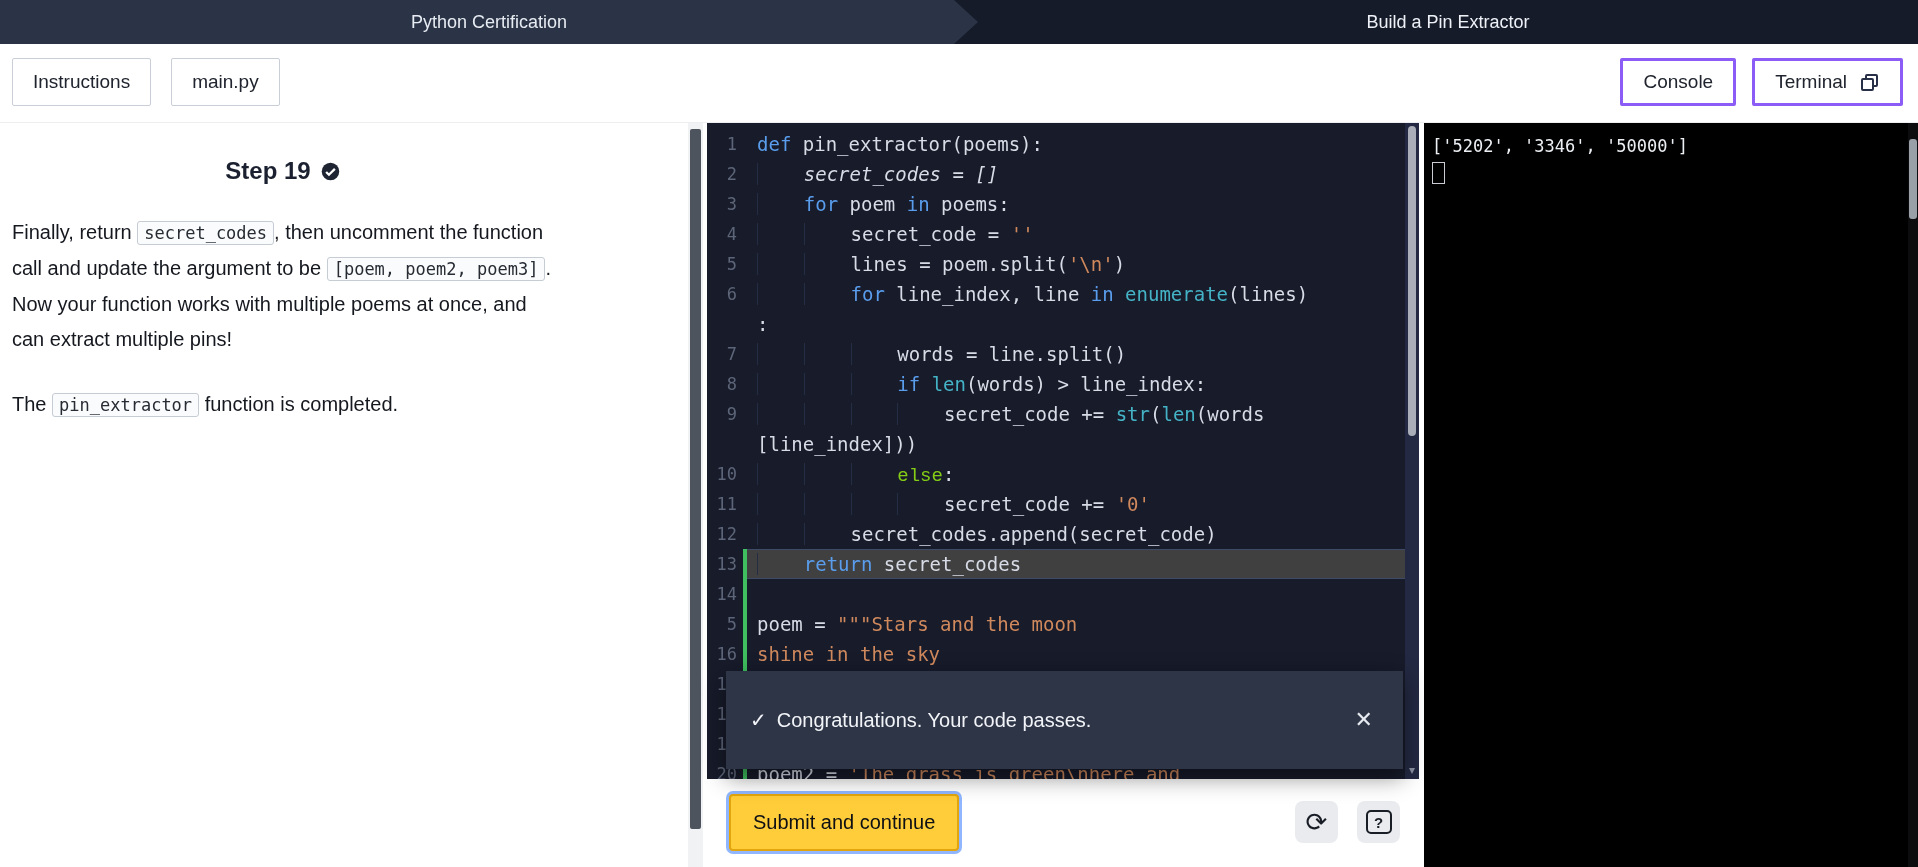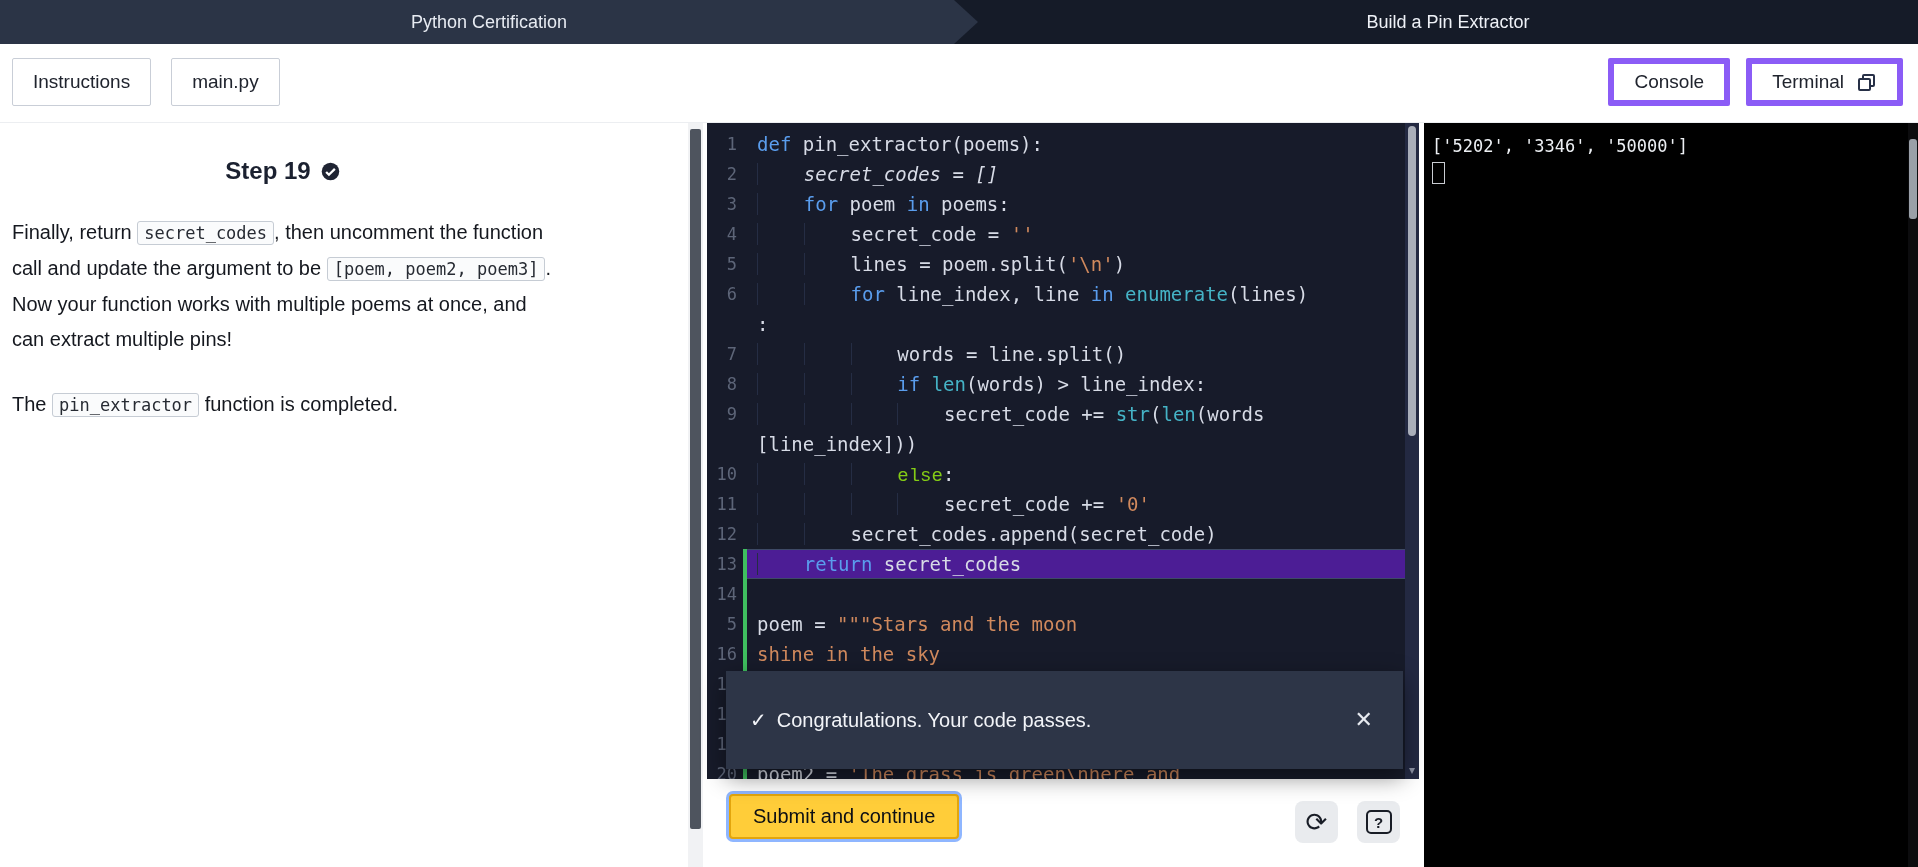--- a/index.html
+++ b/index.html
@@ -11,53 +11,53 @@
     clip-path:polygon(0 0,954px 0,978px 22px,954px 44px,0 44px);
     display:flex;align-items:center;justify-content:center;color:#e7ebf2;font-size:18px;}
   .hdr-right{position:absolute;left:978px;right:0;top:0;height:44px;display:flex;align-items:center;justify-content:center;color:#eef1f7;font-size:18px;}
 
   
   .toolbar{position:absolute;left:0;top:44px;width:1918px;height:79px;background:#ffffff;border-bottom:1px solid #eceef1;box-sizing:border-box;}
   .tb-left{position:absolute;left:12px;top:14px;display:flex;gap:20px;}
   .tb-right{position:absolute;right:15px;top:14px;display:flex;gap:16px;}
   .tbtn{height:48px;padding:0 20px;background:#fff;border:1px solid #c9ced7;border-radius:2px;
     font-size:19px;color:#20242e;display:flex;align-items:center;gap:12px;font-family:inherit;cursor:pointer;}
-  .tbtn.strong{border:6px solid #8b5cf6;}
+  .tbtn.strong{border:3px solid #8b5cf6;}
 
   
   .instructions{position:absolute;left:0;top:123px;width:584px;bottom:0;background:#fff;box-sizing:border-box;padding:34px 30px 0 12px;color:#15181f;}
   .step-title{display:flex;align-items:center;justify-content:center;gap:9px;font-size:24px;font-weight:bold;color:#1b2130;}
   .instructions p{font-size:20px;line-height:35px;margin:30px 0 0 0;}
   .inline-code{font-family:"DejaVu Sans Mono",monospace;font-size:17px;background:#fafbfc;border:1px solid #c6ccd4;border-radius:3px;padding:1px 6px;color:#272b33;white-space:nowrap;}
   .left-scroll{position:absolute;left:688px;top:123px;width:15px;bottom:0;background:#f1f2f4;}
   .left-thumb{position:absolute;left:2px;top:6px;width:11px;height:700px;background:#4e545e;border-radius:2px;}
 
   
   .editor{position:absolute;left:707px;top:123px;width:712px;height:656px;background:#171b2a;overflow:hidden;padding-top:6px;box-sizing:border-box;}
   .code-row{display:flex;height:30px;line-height:30px;font-family:"DejaVu Sans Mono",monospace;font-size:19px;}
   .gutter-num{width:30px;flex:none;text-align:right;color:#5d6578;font-size:17px;}
   .row-body{display:flex;flex:1;min-width:0;margin-left:6px;}
-  .code-row.current .row-body{background:#4c1d95;box-shadow:inset 0 0 0 1px #3e4a66;}
+  .code-row.current .row-body{background:#404040;box-shadow:inset 0 0 0 1px #3e4a66;}
   .change-bar{width:4px;flex:none;}
   .code-row.changed .change-bar{background:#3fbf5f;}
   .code-text{margin:0 0 0 10px;white-space:pre;font-family:inherit;font-size:inherit;line-height:inherit;}
   .ind{border-left:1px solid #252d44;}
   .editor-scroll{position:absolute;left:1405px;top:123px;width:14px;height:656px;background:#232942;}
   .editor-thumb{position:absolute;left:3px;top:3px;width:8px;height:310px;background:#a9aeb9;border-radius:4px;}
   .scroll-down{position:absolute;left:0;bottom:2px;width:14px;text-align:center;color:#8d93a5;font-size:12px;}
 
   
   .toast{position:absolute;left:726px;top:671px;width:677px;height:98px;background:#2d3547;z-index:6;
     display:flex;align-items:center;padding:0 24px;box-sizing:border-box;color:#f2f4f8;font-size:20px;
     box-shadow:0 8px 22px rgba(0,0,0,.45);}
   .toast-check{margin-right:10px;font-size:20px;}
   .toast-close{margin-left:auto;font-size:22px;color:#e7eaf0;background:none;border:none;cursor:pointer;font-family:inherit;}
 
   
-  .submit-btn{position:absolute;left:729px;top:794px;height:45px;padding:0 22px;background:#ffcd39;border:2px solid #e3a50d;
+  .submit-btn{position:absolute;left:729px;top:794px;height:57px;padding:0 22px;background:#ffcd39;border:2px solid #e3a50d;
     border-radius:4px;font-size:20px;color:#0d0f14;font-family:inherit;cursor:pointer;box-shadow:0 0 0 3px #8fb6ff;}
   .icon-btn{position:absolute;top:801px;width:43px;height:42px;background:#e9ebee;border:none;border-radius:8px;
     display:flex;align-items:center;justify-content:center;cursor:pointer;color:#191d26;}
   .icon-btn.refresh{left:1295px;font-size:26px;}
   .icon-btn.help{left:1357px;}
   .help-glyph{width:22px;height:20px;border:2px solid #191d26;border-radius:5px;display:flex;align-items:center;justify-content:center;
     font-size:15px;font-weight:bold;color:#191d26;}
 
   
   .terminal{position:absolute;left:1424px;top:123px;right:0;bottom:0;background:#000;color:#eceff3;

